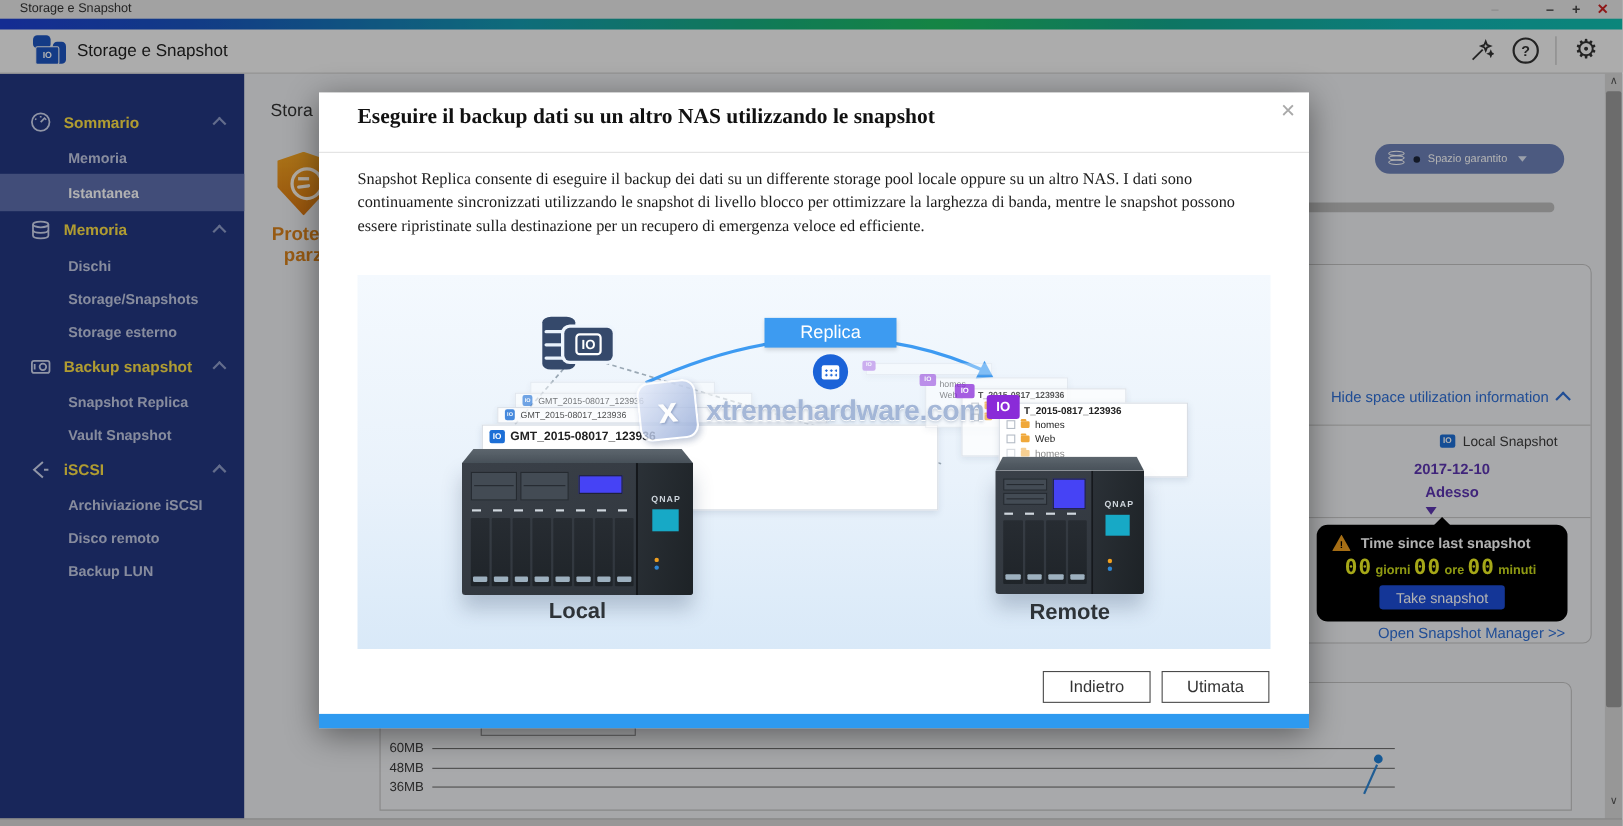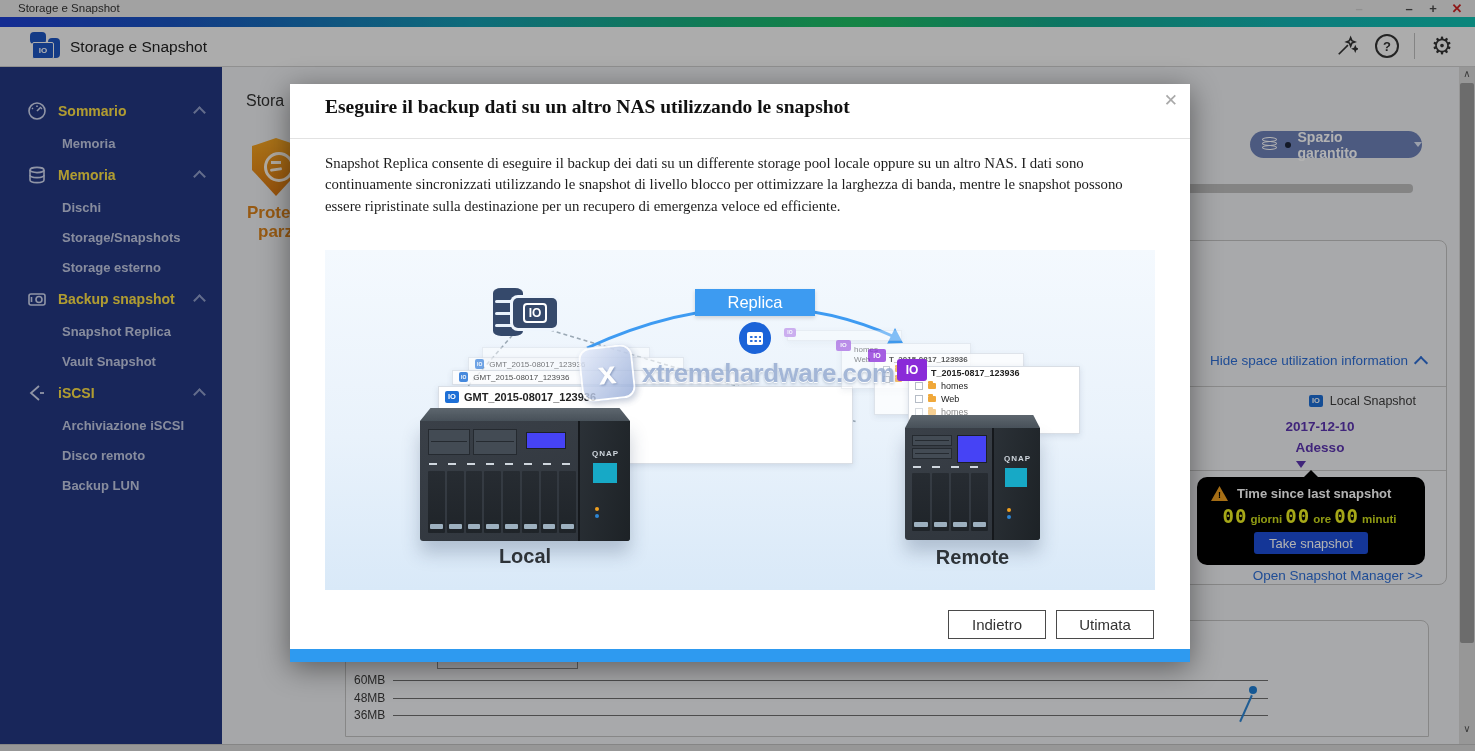--- a/index.html
+++ b/index.html
@@ -39,21 +39,21 @@
     clip-path:polygon(50% 0,100% 14%,100% 55%,50% 100%,0 55%,0 14%);z-index:1;}
   .shield .face{position:absolute;left:12px;top:14px;width:24px;height:24px;border:3px solid #fff7ea;border-radius:50%;}
   .shield .face::before{content:"";position:absolute;left:4px;top:6px;width:10px;height:3px;background:#fff7ea;}
   .shield .face::after{content:"";position:absolute;left:3px;top:13px;width:12px;height:3px;background:#fff7ea;border-radius:2px;transform:rotate(-8deg);}
   .protxt{position:absolute;left:247px;font-size:17px;font-weight:bold;color:#d9821c;width:43px;overflow:hidden;white-space:nowrap;z-index:1;}
   .gspill{position:absolute;left:1250px;top:131px;width:172px;height:27px;background:#6e82b8;border-radius:14px;display:flex;align-items:center;
     padding-left:12px;box-sizing:border-box;color:#fff;z-index:1;cursor:pointer;}
   .gspill .db{width:15px;height:15px;position:relative;margin-right:8px;}
   .gspill .db i{position:absolute;left:0;right:0;height:5px;border:1.5px solid #fff;border-radius:50%;box-sizing:border-box;}
   .gspill .dot{width:6px;height:6px;border-radius:50%;background:#1c2438;margin-right:7px;}
-  .gspill .lbl{font-size:14px;font-weight:bold;}
+  .gspill .lbl{font-size:10px;font-weight:normal;}
   .gspill .caret{margin-left:10px;width:0;height:0;border-left:4px solid transparent;border-right:4px solid transparent;border-top:5px solid #dfe6f5;}
   .progressbar{position:absolute;left:350px;top:184px;width:1063px;height:9px;background:#bdbdbd;border-radius:4px;z-index:1;}
 
   .panel{position:absolute;border:1px solid #c2c2c2;border-radius:8px;background:#f1f2f5;z-index:1;box-sizing:border-box;}
   .hidelink{position:absolute;right:20px;top:112px;font-size:13.5px;color:#2e6fd6;cursor:pointer;display:flex;align-items:center;gap:8px;}
   .hidelink .chevup{width:8px;height:8px;border-left:2.5px solid #2e6fd6;border-top:2.5px solid #2e6fd6;transform:rotate(45deg);margin-top:4px;}
   .p1div{position:absolute;left:0;right:0;height:1px;background:#c8c8c8;}
   .iobadge{display:inline-block;background:#1d6fd6;color:#fff;font-size:7.5px;font-weight:bold;border-radius:2px;padding:1px 3px;line-height:10px;}
   .lsnap{position:absolute;right:30px;top:153px;font-size:12.5px;color:#3c3c3c;display:flex;align-items:center;gap:7px;}
   .snapdate{position:absolute;right:66px;top:176px;width:120px;text-align:center;color:#5c35b0;font-weight:bold;font-size:13.5px;line-height:1.55;}
@@ -187,20 +187,23 @@
           <circle cx="10" cy="10" r="8"></circle>
             <path d="M10 10 L14 6"></path>
             <path d="M5 7 l1 .8 M10 4.5 v1.4 M15 7 l-1 .8"></path>
         </svg></span>
       <span>Sommario</span>
       <span class="chev"></span>
     </div>
     <div class="sb-i">
         <span>Memoria</span>
       </div>
+    <div class="sb-i sel">
+        <span>Istantanea</span>
+      </div>
 
     <div class="sb-h">
       <span class="sbicon">
         <svg width="20" height="20" viewBox="0 0 20 20" fill="none" stroke="#cfd6ee" stroke-width="1.6">
           <ellipse cx="10" cy="5" rx="7" ry="2.6"></ellipse>
             <path d="M3 5 v10 c0 1.5 3.1 2.6 7 2.6 s7-1.1 7-2.6 V5"></path>
             <path d="M3 10 c0 1.5 3.1 2.6 7 2.6 s7-1.1 7-2.6"></path>
         </svg></span>
       <span>Memoria</span>
       <span class="chev"></span>

